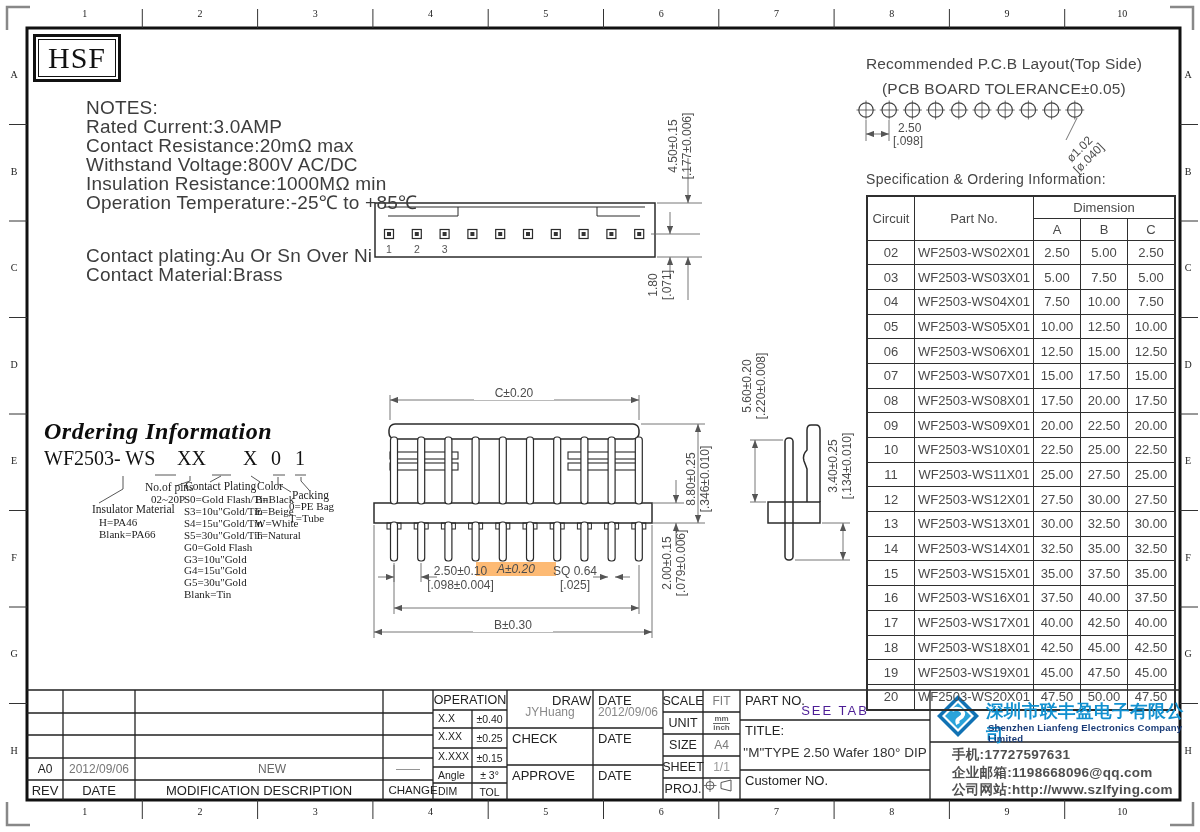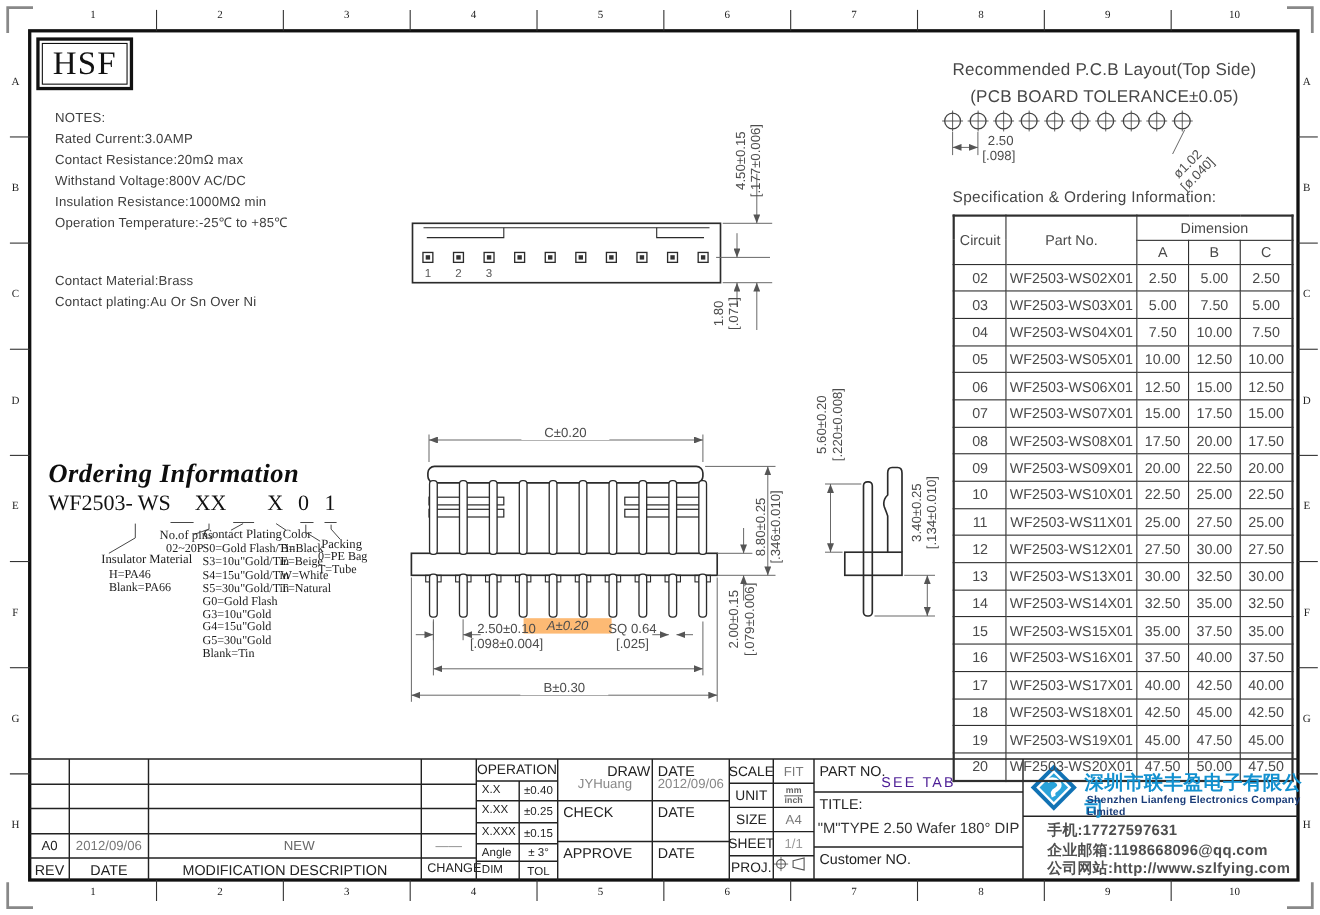--- a/index.html
+++ b/index.html
@@ -5,21 +5,21 @@
   html,body{margin:0;padding:0;background:#fff;}
   #stage{position:relative;width:1200px;height:832px;background:#fff;overflow:hidden;
          font-family:"Liberation Sans",sans-serif;color:#3d3d3d;}
   svg{position:absolute;left:0;top:0;}
   .abs{position:absolute;}
   .ruler{position:absolute;font-family:"Liberation Serif",serif;font-size:10px;color:#222;
          text-align:center;width:20px;}
   .hsf-box{position:absolute;left:33px;top:34px;width:82px;height:42px;border:3px solid #111;}
   .hsf-inner{position:absolute;inset:2px;border:1px solid #111;display:flex;align-items:center;justify-content:center;}
   .hsf-text{font-family:"Liberation Serif",serif;font-size:30px;color:#111;letter-spacing:1px;}
-  .cadtext{font-size:12px;line-height:19px;letter-spacing:0.2px;color:#3d3d3d;white-space:pre;}
+  .cadtext{font-size:19px;line-height:19px;letter-spacing:0.2px;color:#3d3d3d;white-space:pre;margin-left:36px;}
   .dimtext{position:absolute;font-size:12px;line-height:14px;color:#4d4d4d;text-align:center;white-space:nowrap;}
   .rot{transform:rotate(-90deg);transform-origin:0 0;}
   .rot45{transform:rotate(-45deg);transform-origin:0 0;}
   .ord-head{position:absolute;left:44px;top:418px;font-family:"Liberation Serif",serif;
             font-style:italic;font-weight:bold;font-size:24px;color:#0d0d0d;letter-spacing:0.5px;}
   .ord-part{position:absolute;font-family:"Liberation Serif",serif;font-size:20px;color:#111;white-space:nowrap;}
   .ord-lbl{position:absolute;font-family:"Liberation Serif",serif;font-size:11.5px;color:#1c1c1c;white-space:nowrap;line-height:12px;}
   .ord-opts{position:absolute;font-family:"Liberation Serif",serif;font-size:11px;color:#1c1c1c;line-height:11.9px;white-space:nowrap;}
   .pcb-title{position:absolute;left:838px;top:51px;width:332px;text-align:center;
              font-size:15.5px;line-height:25px;color:#474747;letter-spacing:0.2px;}
@@ -333,21 +333,21 @@
       <div class="ruler" style="left: 1178px; top: 744.75px;">H</div>
     </div>
 
   <div class="hsf-box">
     <div class="hsf-inner">
       <span class="hsf-text">HSF</span>
     </div>
   </div>
 
   <div class="abs cadtext" style="left:50px;top:98px;" id="notes-block"><div>NOTES:</div><div>Rated Current:3.0AMP</div><div>Contact Resistance:20mΩ max</div><div>Withstand Voltage:800V AC/DC</div><div>Insulation Resistance:1000MΩ min</div><div>Operation Temperature:-25℃ to +85℃</div></div>
-  <div class="abs cadtext" style="left:50px;top:246px;" id="materials-block"><div>Contact Material:Brass</div><div>Contact plating:Au Or Sn Over Ni</div></div>
+  <div class="abs cadtext" style="left:50px;top:246px;" id="materials-block"><div>Contact plating:Au Or Sn Over Ni</div><div>Contact Material:Brass</div></div>
 
   <div class="ord-head">Ordering Information</div>
   <span class="ord-part" style="left:44px;top:447px;">WF2503- WS</span>
   <span class="ord-part" style="left:177px;top:447px;">XX</span>
   <span class="ord-part" style="left:243px;top:447px;">X</span>
   <span class="ord-part" style="left:271px;top:447px;">0</span>
   <span class="ord-part" style="left:295px;top:447px;">1</span>
 
   <div class="ord-lbl" style="left:92px;top:503px;">Insulator Material</div>
   <div class="ord-opts" style="left:99px;top:517px;" id="opt-insulator">

